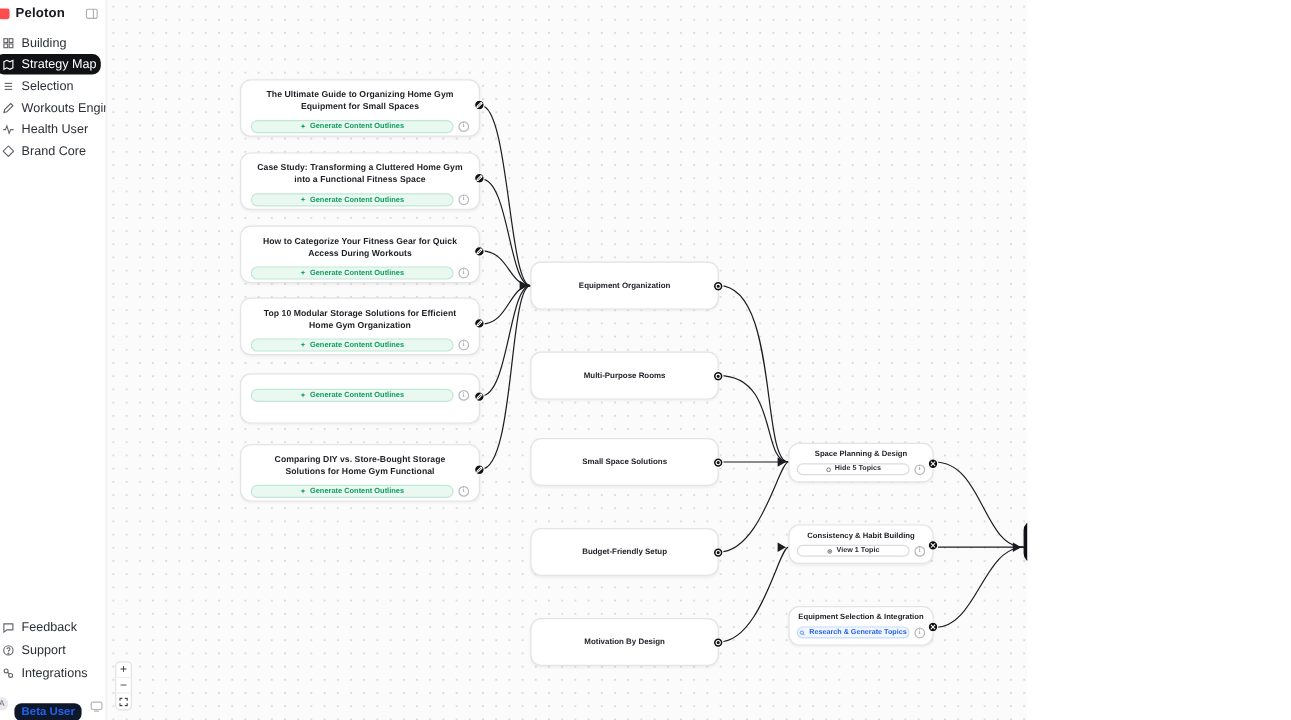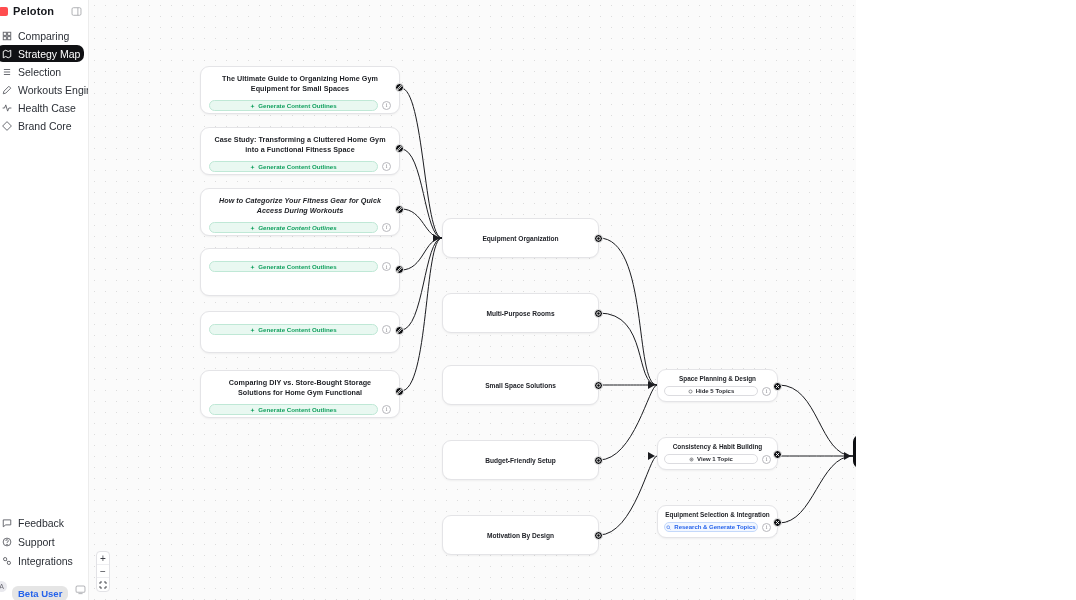--- a/index.html
+++ b/index.html
@@ -54,21 +54,21 @@
     display: flex; align-items: center; gap: 5px;
     padding-left: 0px; margin-top: 6px; height: 20px;
   }
   .avatar {
     width: 11px; height: 11px; border-radius: 50%;
     background: #e9e9ee; color: #6a6a73;
     font-size: 7px; display: flex; align-items: center; justify-content: center;
     margin-left: -4px; flex: 0 0 11px;
   }
   .beta-badge {
-    background: #e5e5e5; color: #2563eb;
+    background: #0f172a; color: #2563eb;
     font-size: 9.5px; font-weight: 700;
     padding: 2px 6px; border-radius: 6px; white-space: nowrap; margin-top: 15px;
   }
   .chat-icon { width: 11px; height: 11px; opacity: .5; margin-left: 2px; }
 
   
   .canvas {
     position: relative; flex: 1; height: 600px;
     background-color: #fbfbfb;
     background-image: radial-gradient(#dcdcdc 0.8px, transparent 0.8px);
@@ -194,21 +194,21 @@
     <nav class="nav">
       <div class="nav-item">
         <span class="nic">
           <svg viewBox="0 0 16 16" fill="none" stroke="#3b3d44" stroke-width="1.5">
               <rect x="2" y="2" width="5" height="5"></rect>
               <rect x="9" y="2" width="5" height="5"></rect>
               <rect x="2" y="9" width="5" height="5"></rect>
               <rect x="9" y="9" width="5" height="5"></rect>
             </svg>
         </span>
-        <span>Comparing</span>
+        <span>Building</span>
       </div>
       <div class="nav-item active">
         <span class="nic">
           <svg viewBox="0 0 16 16" fill="none" stroke="#ffffff" stroke-width="1.5">
               <path d="M2 4l4-2 4 2 4-2v10l-4 2-4-2-4 2z"></path>
             </svg>
         </span>
         <span>Strategy Map</span>
       </div>
       <div class="nav-item">
@@ -228,21 +228,21 @@
             </svg>
         </span>
         <span>Workouts Engine</span>
       </div>
       <div class="nav-item">
         <span class="nic">
           <svg viewBox="0 0 16 16" fill="none" stroke="#3b3d44" stroke-width="1.5">
               <path d="M1 8h3l2-5 3 10 2-5h4"></path>
             </svg>
         </span>
-        <span>Health Case</span>
+        <span>Health User</span>
       </div>
       <div class="nav-item">
         <span class="nic">
           <svg viewBox="0 0 16 16" fill="none" stroke="#3b3d44" stroke-width="1.5">
               <path d="M8 1l7 7-7 7-7-7z"></path>
             </svg>
         </span>
         <span>Brand Core</span>
       </div>
     </nav>
@@ -350,39 +350,40 @@
         </div>
         <span class="info-ic">i</span>
       </div>
       <div class="handle" style="right:-5px; top:16px;">
         <svg viewBox="0 0 16 16" fill="none" stroke="#ffffff" stroke-width="2">
             <path d="M11 3l2 2-7 7-3 1 1-3z"></path>
           </svg>
       </div>
     </div>
 
-    <div class="node card" style="left:111px; top:188px;font-style:italic;">
+    <div class="node card" style="left:111px; top:188px;">
       <div class="card-title">How to Categorize Your Fitness Gear for Quick Access During Workouts</div>
       <div class="card-row">
         <div class="gen-btn">
           <span class="spark"><svg viewBox="0 0 16 16" fill="#12a05f">
                 <path d="M8 0l1.6 5.2L15 7l-5.4 1.8L8 14l-1.6-5.2L1 7l5.4-1.8z"></path>
               </svg></span>
           <span>Generate Content Outlines</span>
         </div>
         <span class="info-ic">i</span>
       </div>
       <div class="handle" style="right:-5px; top:16px;">
         <svg viewBox="0 0 16 16" fill="none" stroke="#ffffff" stroke-width="2">
             <path d="M11 3l2 2-7 7-3 1 1-3z"></path>
           </svg>
       </div>
     </div>
 
     <div class="node card" style="left:111px; top:248px;">
+      <div class="card-title">Top 10 Modular Storage Solutions for Efficient Home Gym Organization</div>
       <div class="card-row">
         <div class="gen-btn">
           <span class="spark"><svg viewBox="0 0 16 16" fill="#12a05f">
                 <path d="M8 0l1.6 5.2L15 7l-5.4 1.8L8 14l-1.6-5.2L1 7l5.4-1.8z"></path>
               </svg></span>
           <span>Generate Content Outlines</span>
         </div>
         <span class="info-ic">i</span>
       </div>
       <div class="handle" style="right:-5px; top:16px;">

